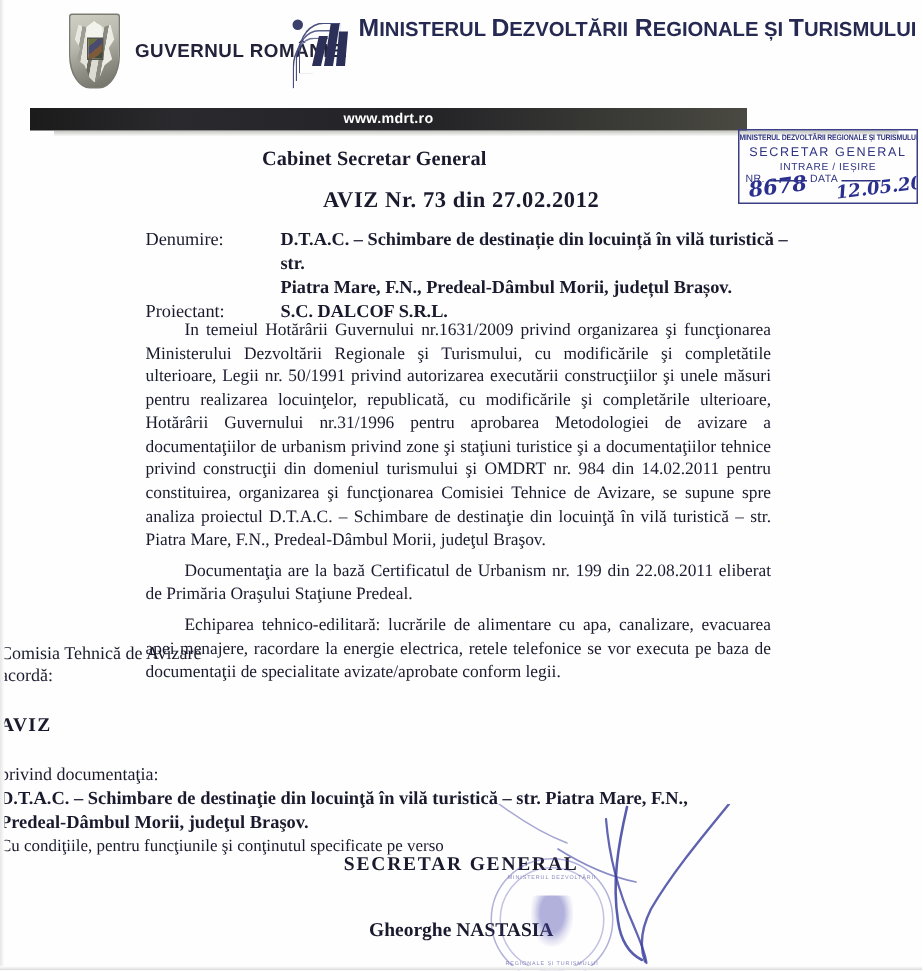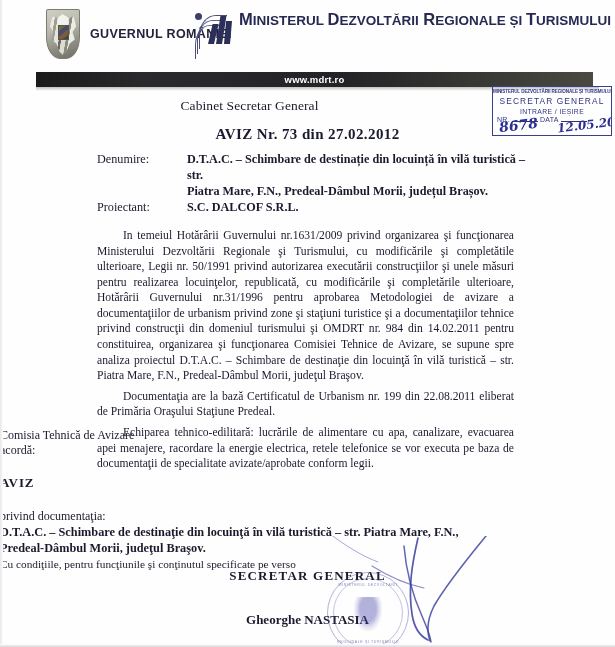--- a/index.html
+++ b/index.html
@@ -105,22 +105,22 @@
   }
   #ministry-text .mline {
     font-weight: 700;
     white-space: nowrap;
   }
   #ministry-text .mline .big { font-size: 16.5px; }
   #ministry-text .mline .sml { font-size: 13.5px; }
 
   #url-band {
     position: absolute;
-    left: 36px; top: 72px;
-    width: 557px; height: 15px;
+    left: 20px; top: 72px;
+    width: 478px; height: 15px;
     background: linear-gradient(90deg, #1b1b1b 0%, #2a2a2e 20%, #232327 55%, #3a3a36 82%, #4a4a42 100%);
     display: flex; align-items: center; justify-content: center;
   }
   #url-band .txt {
     font-family: "Liberation Sans", sans-serif;
     font-size: 9.5px; font-weight: 700; letter-spacing: 0.2px;
     color: #ffffff;
   }
   #band-shadow {
     position: absolute; left: 36px; top: 87px;
@@ -179,21 +179,21 @@
   }
   #hand-date {
     position: absolute; left: 64px; top: 30px;
     font-size: 12px;
   }
 
   
   #cabinet-title {
     position: absolute; left: 0; top: 98px; width: 499px;
     text-align: center;
-    font-weight: 400; font-size: 13.5px;
+    font-weight: 700; font-size: 13.5px;
     letter-spacing: 0.1px;
   }
   #aviz-title {
     position: absolute; left: 0; top: 126px; width: 615px;
     text-align: center;
     font-weight: 700; font-size: 15px;
     letter-spacing: 0.4px;
   }
 
   
@@ -212,21 +212,21 @@
   }
   #parties .pval {
     font-weight: 700;
     flex: 1;
   }
   #parties .pval .cont { display: block; font-weight: 700; }
 
   
   #body-text {
     position: absolute;
-    left: 97px; top: 228px; width: 417px;
+    left: 97px; top: 212px; width: 417px;
     font-size: 11.6px;
     line-height: 1.345;
     text-align: justify;
   }
   #body-text p { margin: 0 0 0 0; text-indent: 26px; }
   #body-text p + p { margin-top: 5px; }
 
   
   #approval {
     position: absolute;

